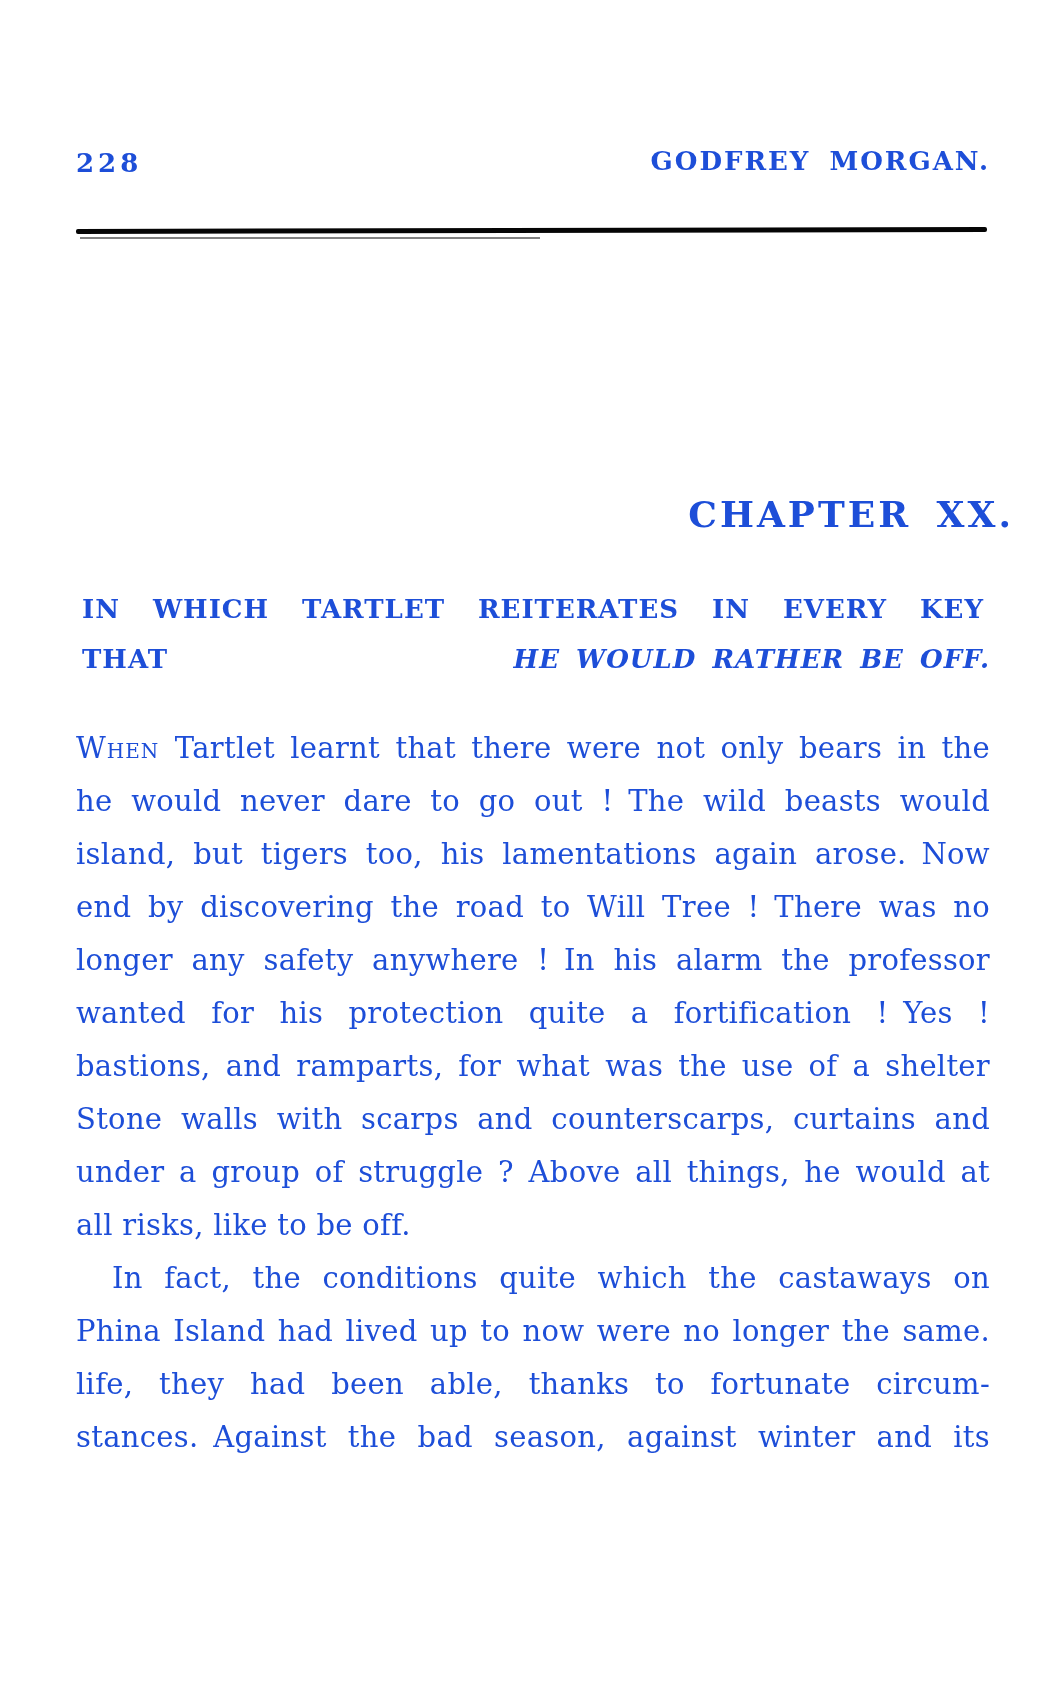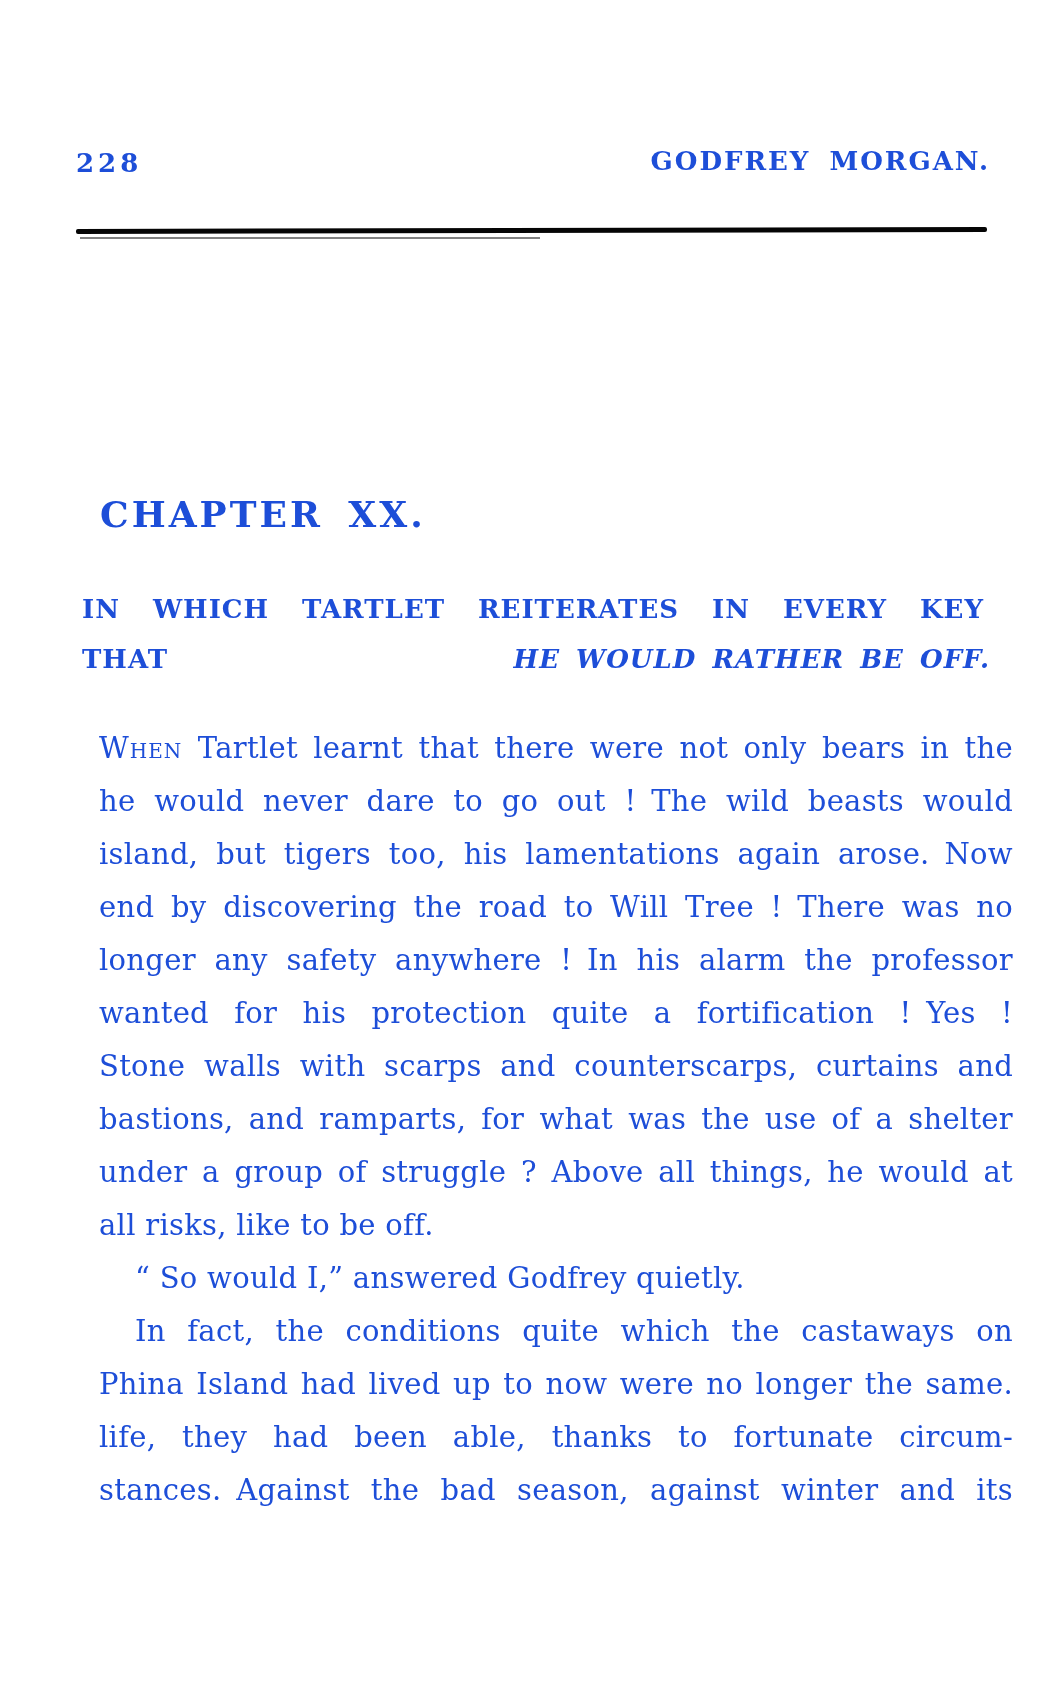--- a/index.html
+++ b/index.html
@@ -64,21 +64,21 @@
   }
 
   
   .chapter {
     position: absolute;
     top: 492px;
     left: 76px;
     width: 914px;
     margin: 0;
     padding-left: 24px;
-    text-align: left;
+    text-align: right;
     font-size: 36px;
     font-weight: 600;
     letter-spacing: 3px;
     line-height: 44px;
     word-spacing: 10px;
   }
 
   
   .subtitle {
     position: absolute;
@@ -102,21 +102,20 @@
 
   
   .bodytext {
     position: absolute;
     top: 722px;
     left: 76px;
     width: 914px;
     font-size: 29px;
     line-height: 53px;
     letter-spacing: 0.3px;
-    margin-left: 23px;
   }
   .line {
     height: 53px;
     text-align: justify;
     text-align-last: justify;
   }
   .line.last { text-align-last: left; }
   .line.indent { text-indent: 36px; }
   .lead-sc { font-variant: small-caps; letter-spacing: 1px; }
 </style>
@@ -140,24 +139,23 @@
       <div class="sub-line center">HE WOULD RATHER BE OFF.</div>
     </div>
 
   <div class="bodytext" id="bodytext">
       <div class="line"><span class="lead-sc">When</span> Tartlet learnt that there were not only bears in the</div>
       <div class="line">he would never dare to go out ! The wild beasts would</div>
       <div class="line">island, but tigers too, his lamentations again arose. Now</div>
       <div class="line">end by discovering the road to Will Tree ! There was no</div>
       <div class="line">longer any safety anywhere ! In his alarm the professor</div>
       <div class="line">wanted for his protection quite a fortification ! Yes !</div>
+      <div class="line">bastions, and ramparts, for what was the use of a shelter</div>
       <div class="line">Stone walls with scarps and counterscarps, curtains and</div>
-      <div class="line">bastions, and ramparts, for what was the use of a shelter</div>
       <div class="line">under a group of struggle ? Above all things, he would at</div>
       <div class="line last">all risks, like to be off.</div>
-      <div class="line last indent">“ So would I,” answered Godfrey quietly.</div>
       <div class="line indent">In fact, the conditions quite which the castaways on</div>
       <div class="line">Phina Island had lived up to now were no longer the same.</div>
       <div class="line">life, they had been able, thanks to fortunate circum-</div>
       <div class="line">stances. Against the bad season, against winter and its</div>
     </div>
 
 </div>
 
 </body></html>

